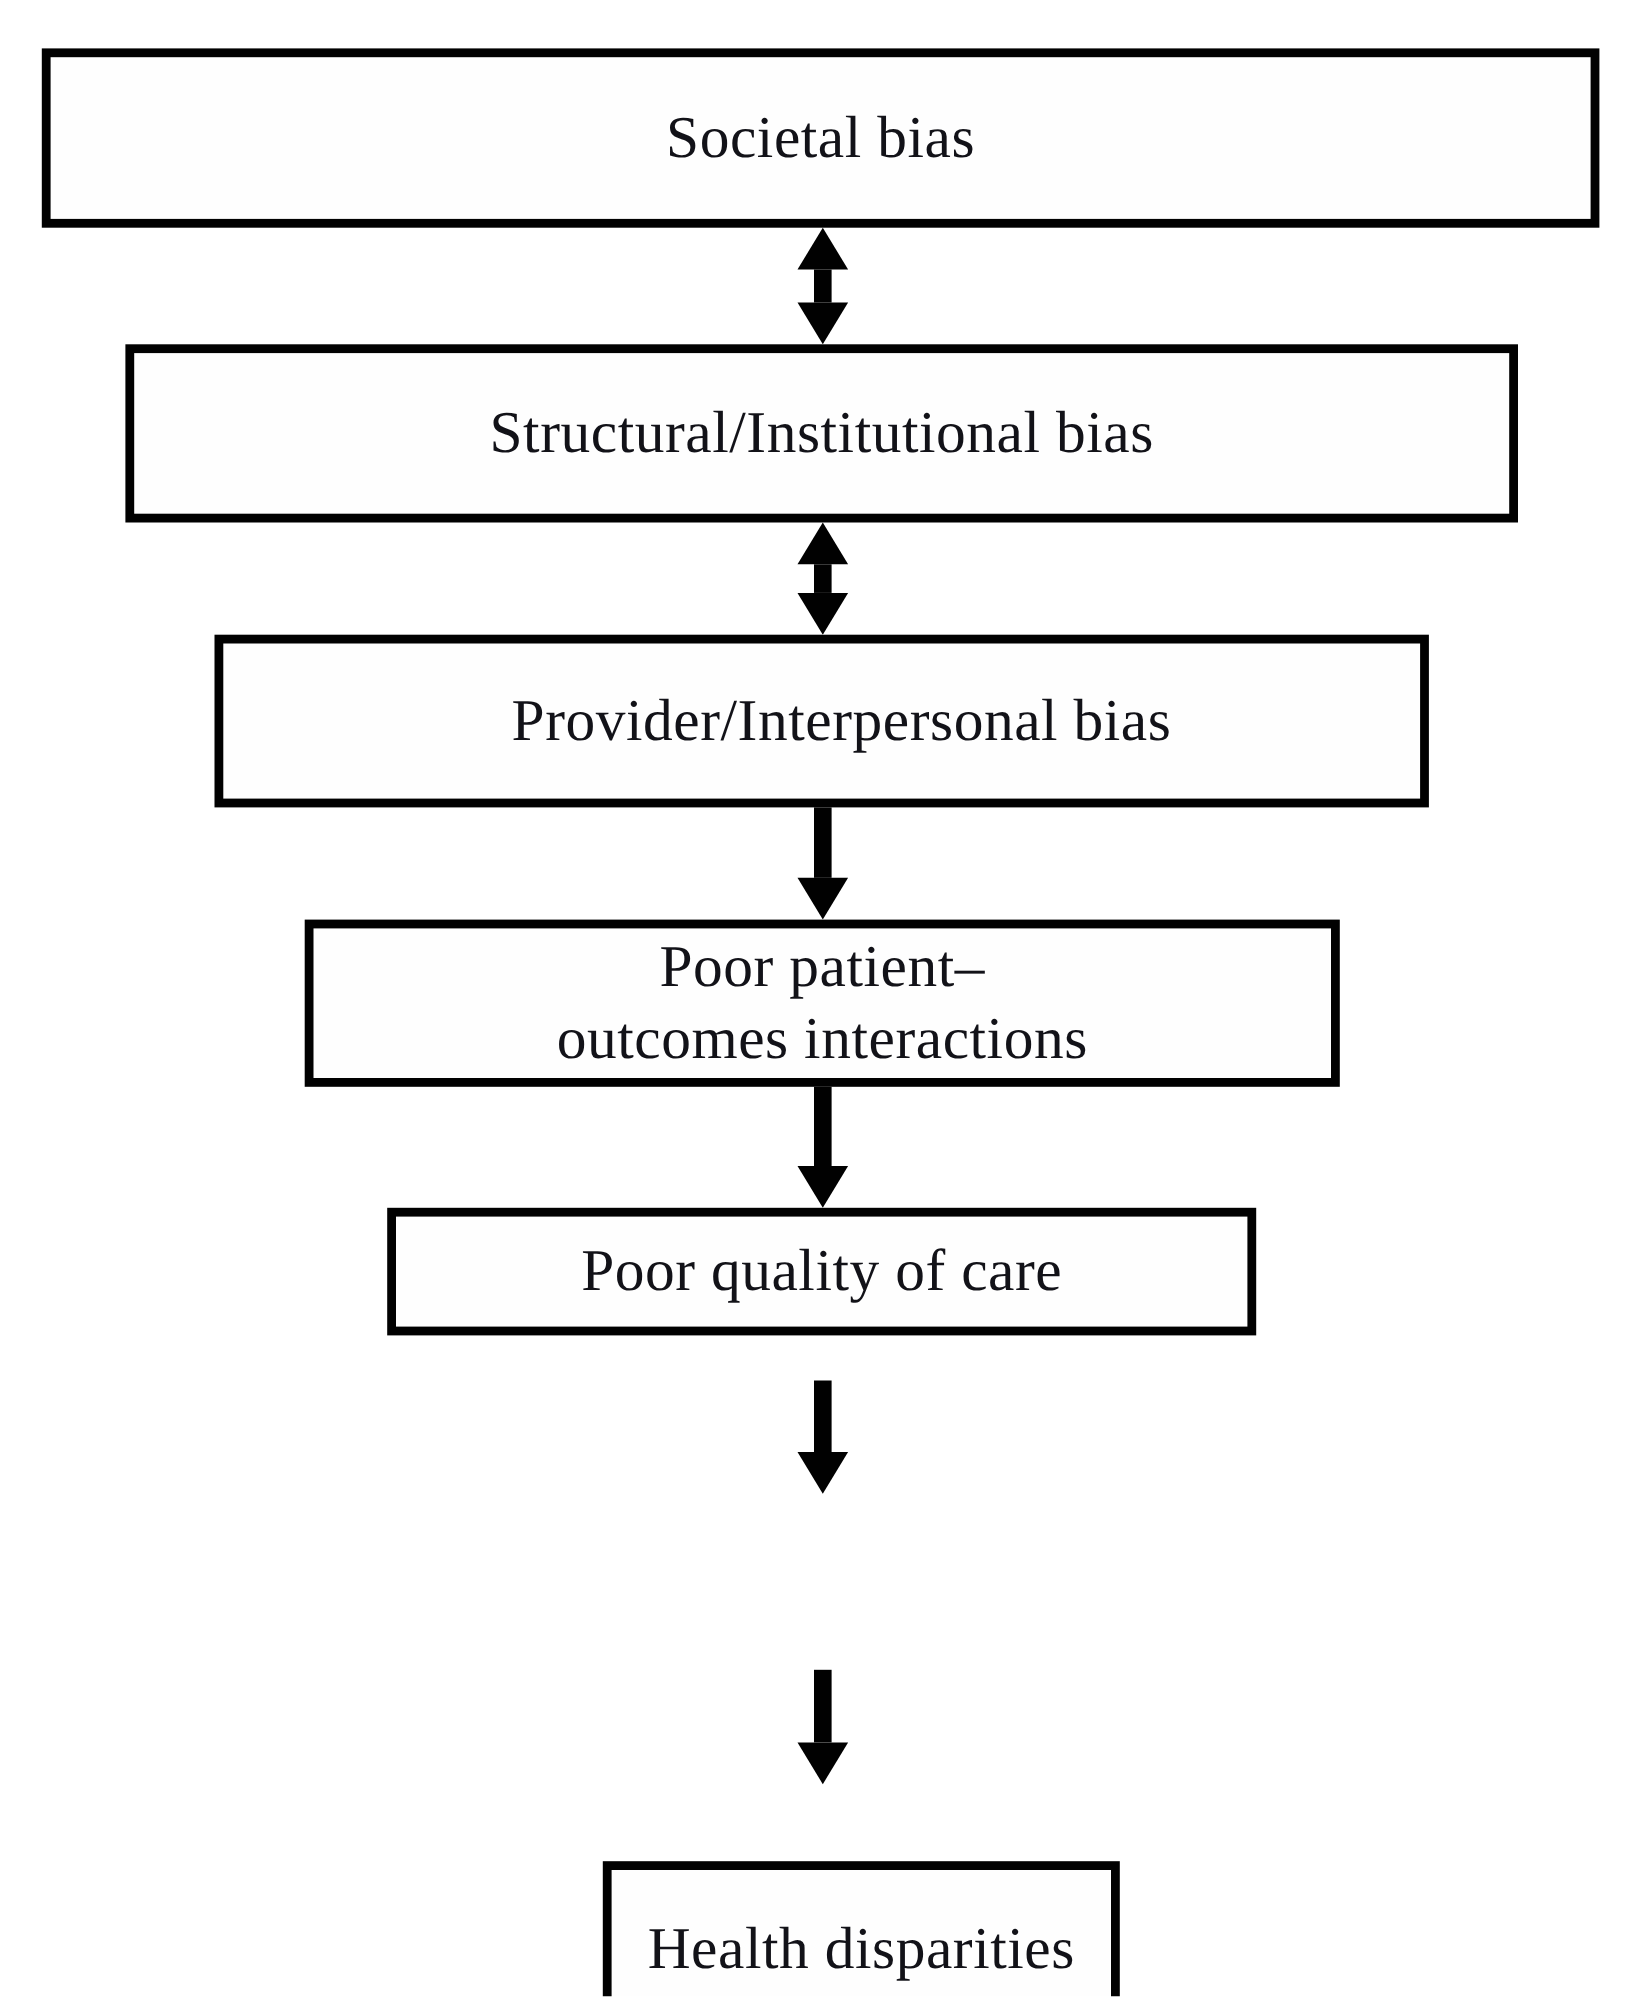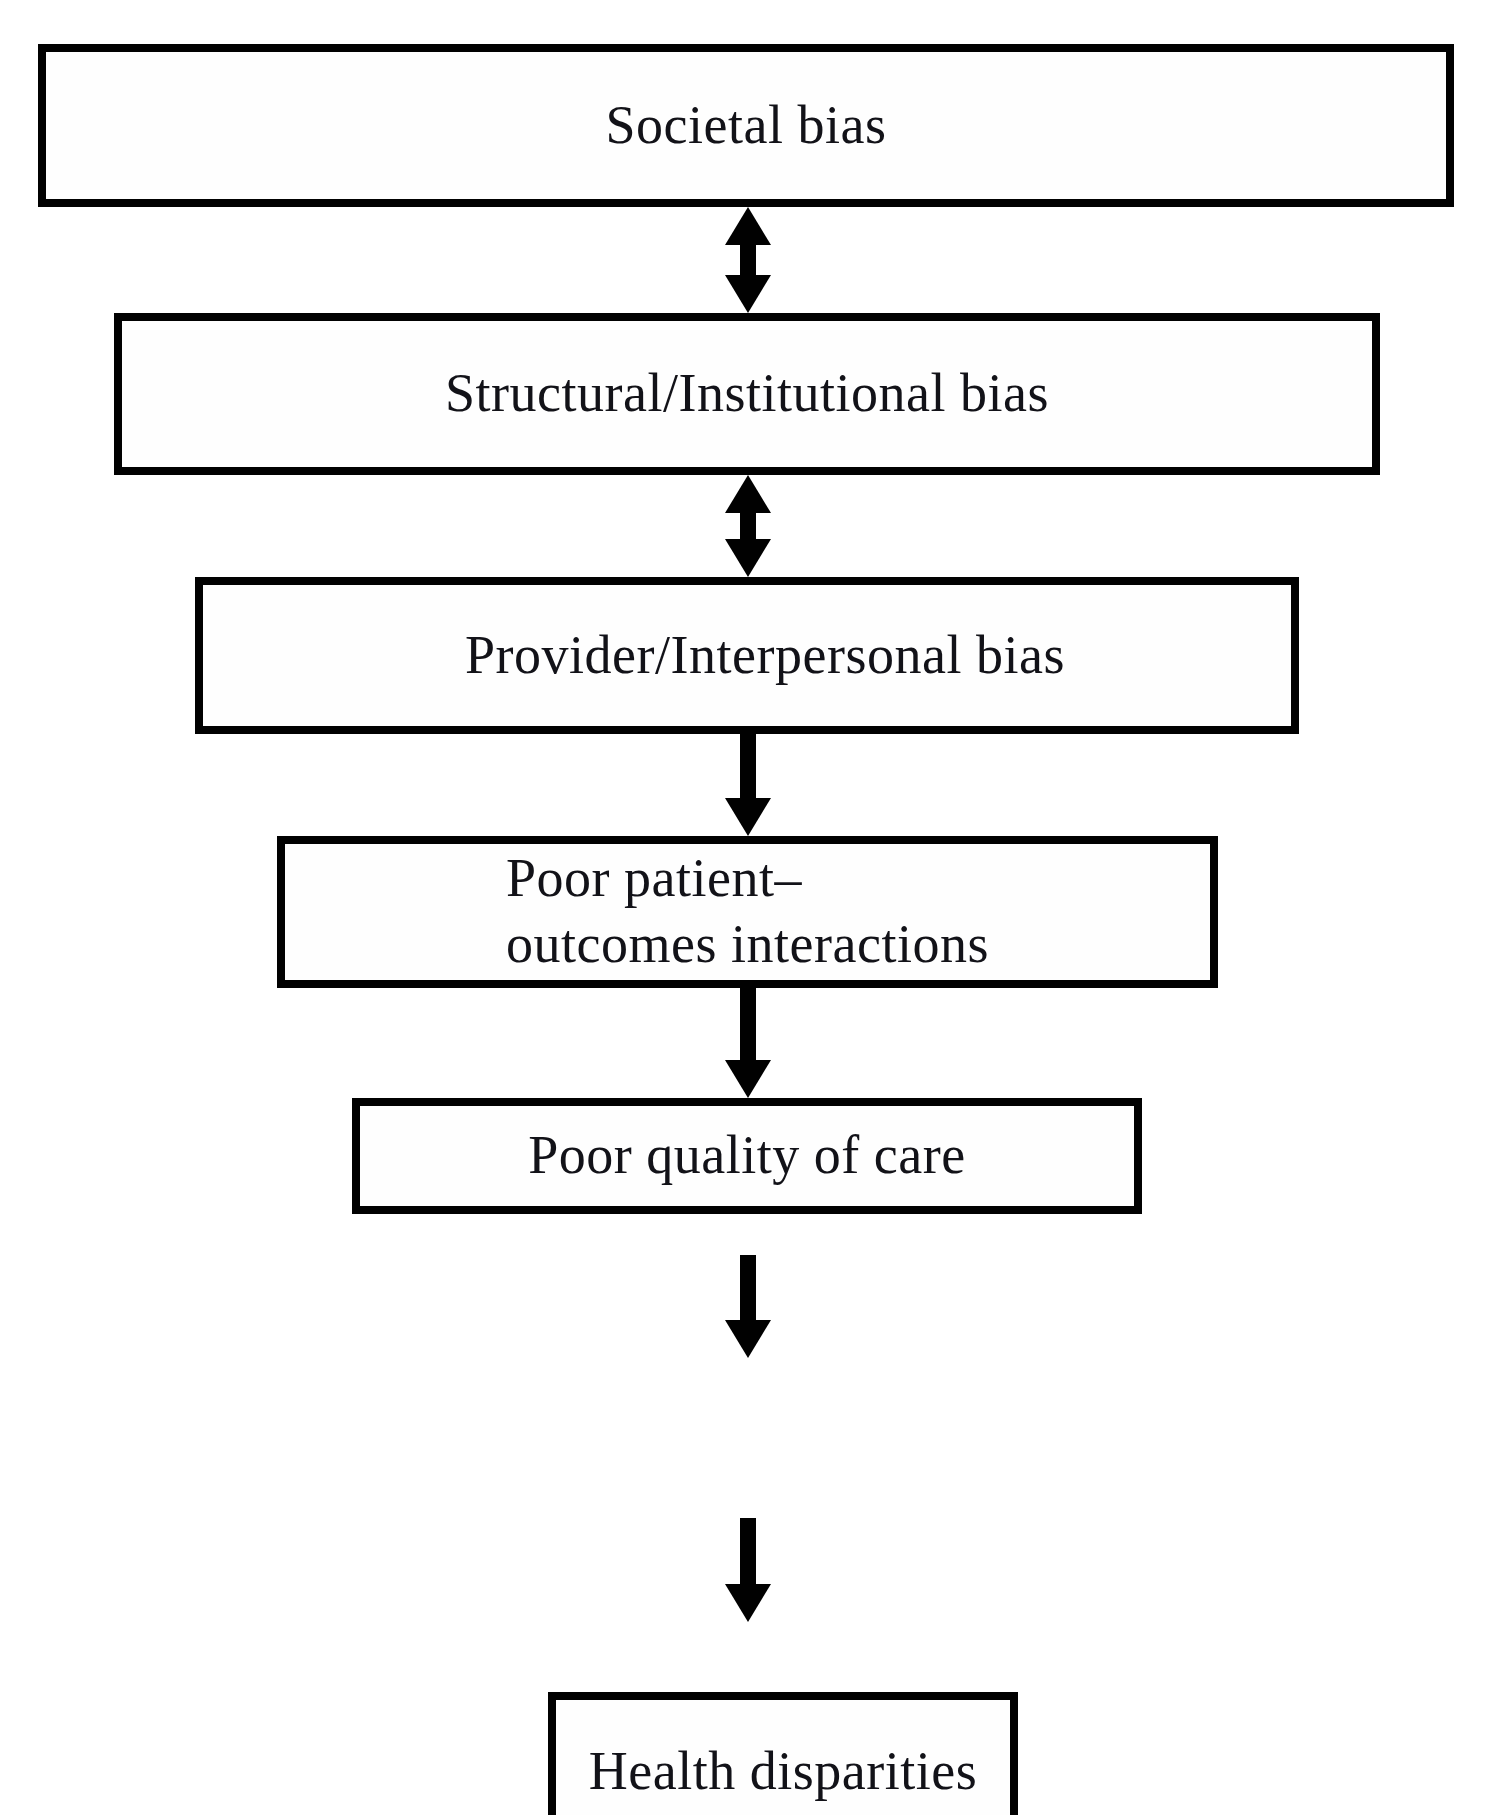--- a/index.html
+++ b/index.html
@@ -21,21 +21,21 @@
     border: 8px solid #010101;
     background: #fefefe;
     display: flex;
     align-items: center;
     justify-content: center;
   }
   .flow-box .label {
     font-size: 54px;
     line-height: 1.22;
     color: #121218;
-    text-align: left;
+    text-align: center;
     white-space: pre-line;
     letter-spacing: 0.5px;
     font-family: Liberation Serif, serif;
   }
   .arrow {
     position: absolute;
     left: 748px;
     transform: translateX(-50%);
     display: flex;
     flex-direction: column;

